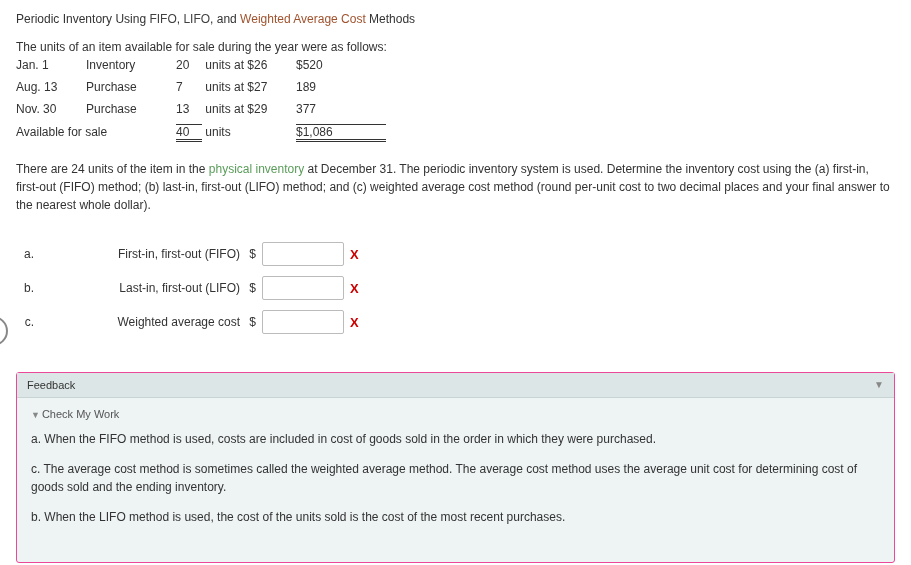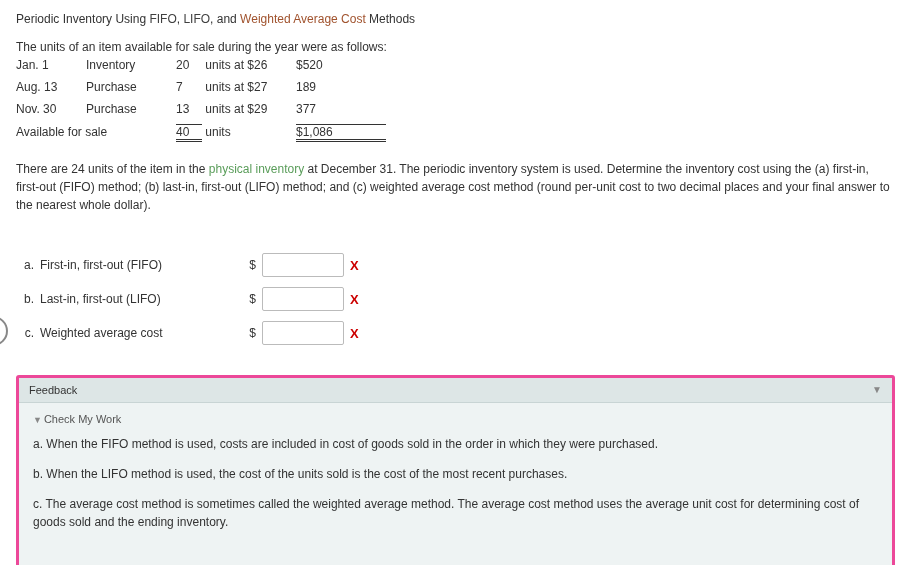--- a/index.html
+++ b/index.html
@@ -28,39 +28,39 @@
   .col-desc { width: 90px; }
   .col-qty { width: 120px; text-align: left; padding-left: 10px;}
   .col-qty .num { display:inline-block; width:26px; }
   .col-amt { width: 90px; text-align: left; }
   .sum-row .col-qty .num,
   .sum-row .col-amt { 
     border-top: 1px solid #333;
     border-bottom: 3px double #333;
   }
   .sum-row .col-amt { display:inline-block; }
-  .prompt { margin-bottom: 31px; line-height: 1.5; }
+  .prompt { margin-bottom: 20px; line-height: 1.5; }
   .phys-link { color: #5a9d5a; }
   .answer-table { border-collapse: separate; border-spacing: 0 6px; }
   .answer-table td { padding: 2px 6px 2px 0; vertical-align: middle; }
   .ans-letter { width: 18px; text-align: right; }
-  .ans-label { width: 200px; }
+  .ans-label { width: 200px; text-align: right; }
   .ans-cur { width: 10px; text-align:right; }
   .ans-input input {
     width: 72px;
     height: 20px;
     border: 1px solid #bbb;
     border-radius: 2px;
     padding: 1px 4px;
     font-size: 12px;
   }
   .mark { color: #cc0000; font-weight: bold; padding-left: 6px; font-size: 13px;}
   .feedback-box {
-    margin-top: 22px;
-    border: 3px solid #ec4899;
+    margin-top: 30px;
+    border: 1px solid #ec4899;
     border-radius: 3px;
     background: #eef3f3;
     position: relative;
   }
   .feedback-header {
     background: #dde6e6;
     border-bottom: 1px solid #c8d4d4;
     padding: 6px 10px;
     font-size: 11px;
     position: relative;
@@ -161,16 +161,16 @@
 <div class="feedback-box">
   <div class="feedback-header">
     <span>Feedback</span>
     <span class="arrow">▼</span>
   </div>
   <div class="feedback-body">
     <div class="check-my-work">
       <span class="tri">▼</span><span>Check My Work</span>
     </div>
     <div class="fb-line">a. When the FIFO method is used, costs are included in cost of goods sold in the order in which they were purchased.</div>
+    <div class="fb-line">c. The average cost method is sometimes called the weighted average method. The average cost method uses the average unit cost for determining cost of goods sold and the ending inventory.</div>
     <div class="fb-line">b. When the LIFO method is used, the cost of the units sold is the cost of the most recent purchases.</div>
-    <div class="fb-line">c. The average cost method is sometimes called the weighted average method. The average cost method uses the average unit cost for determining cost of goods sold and the ending inventory.</div>
   </div>
 </div>
 
 </body></html>

